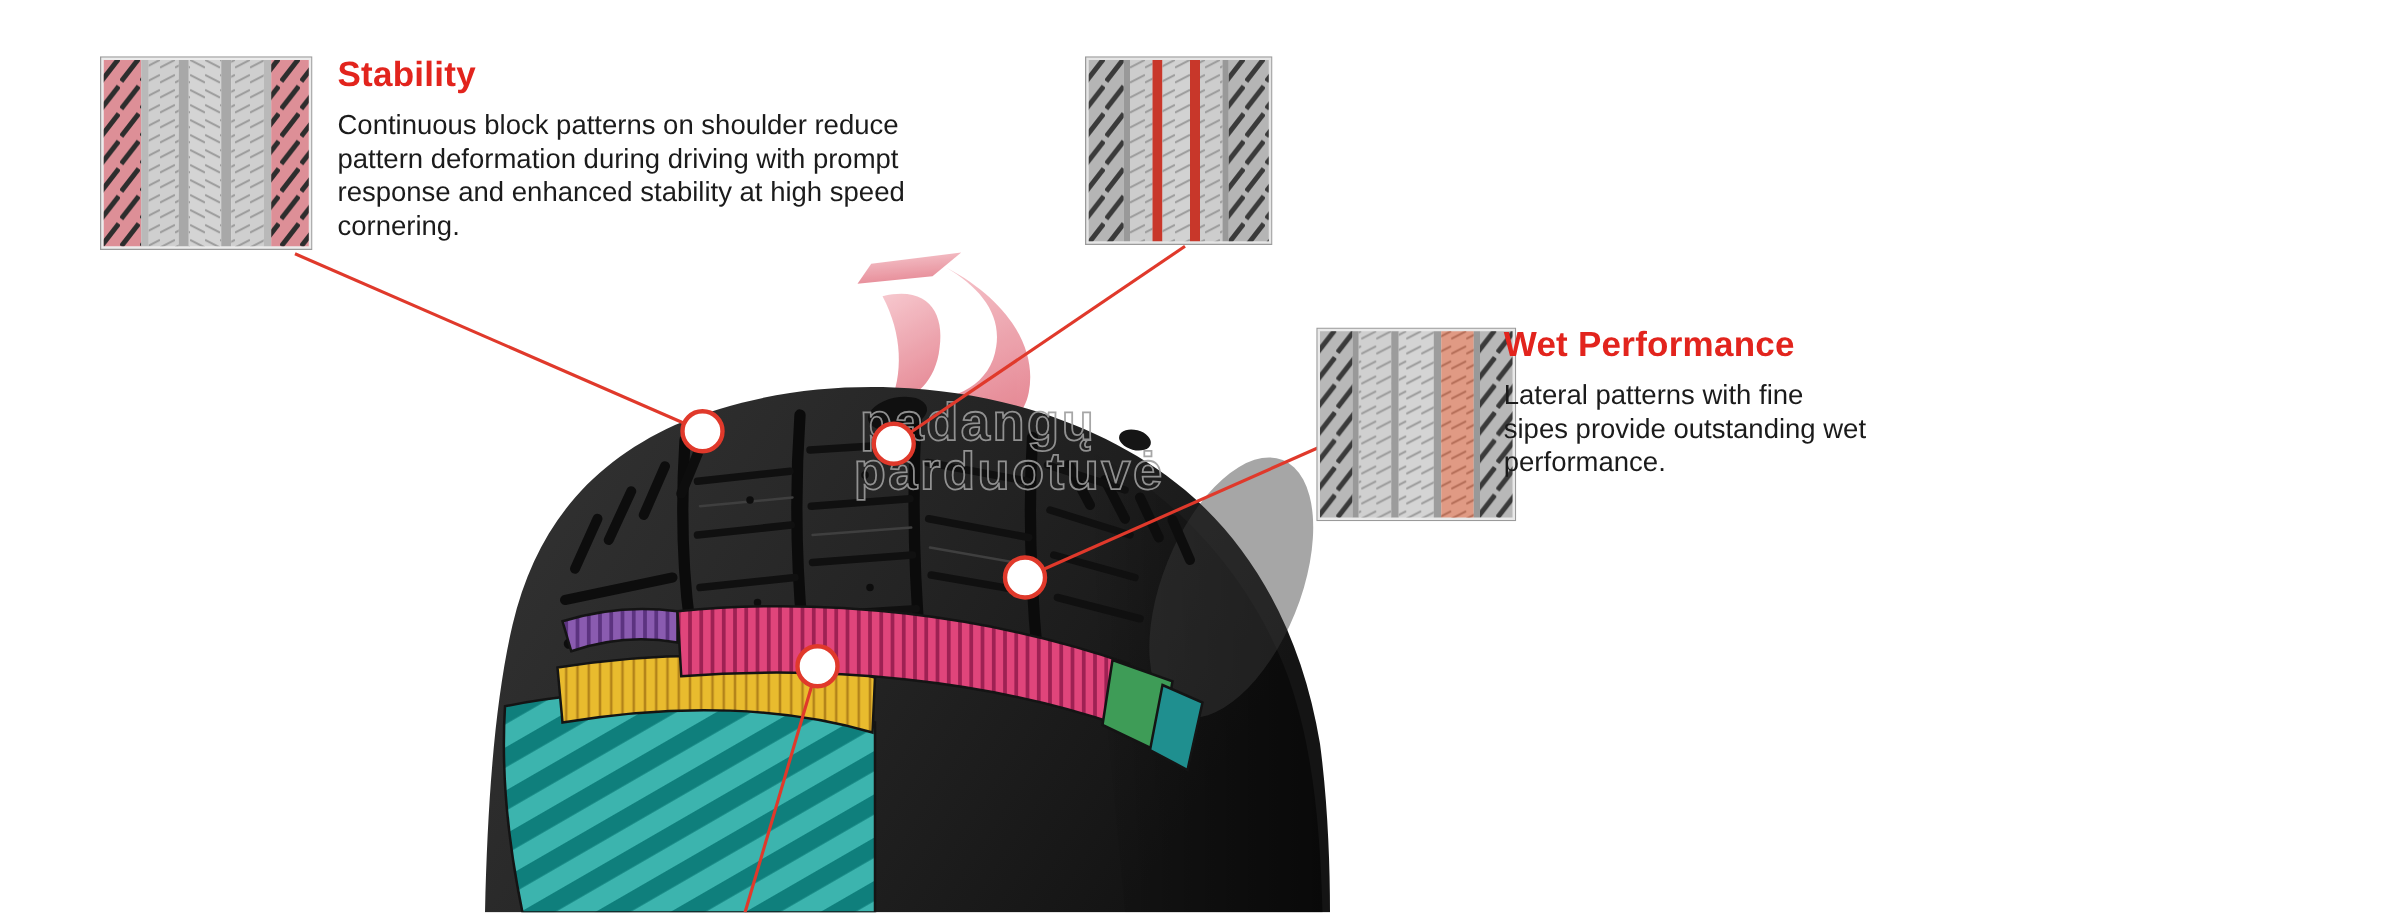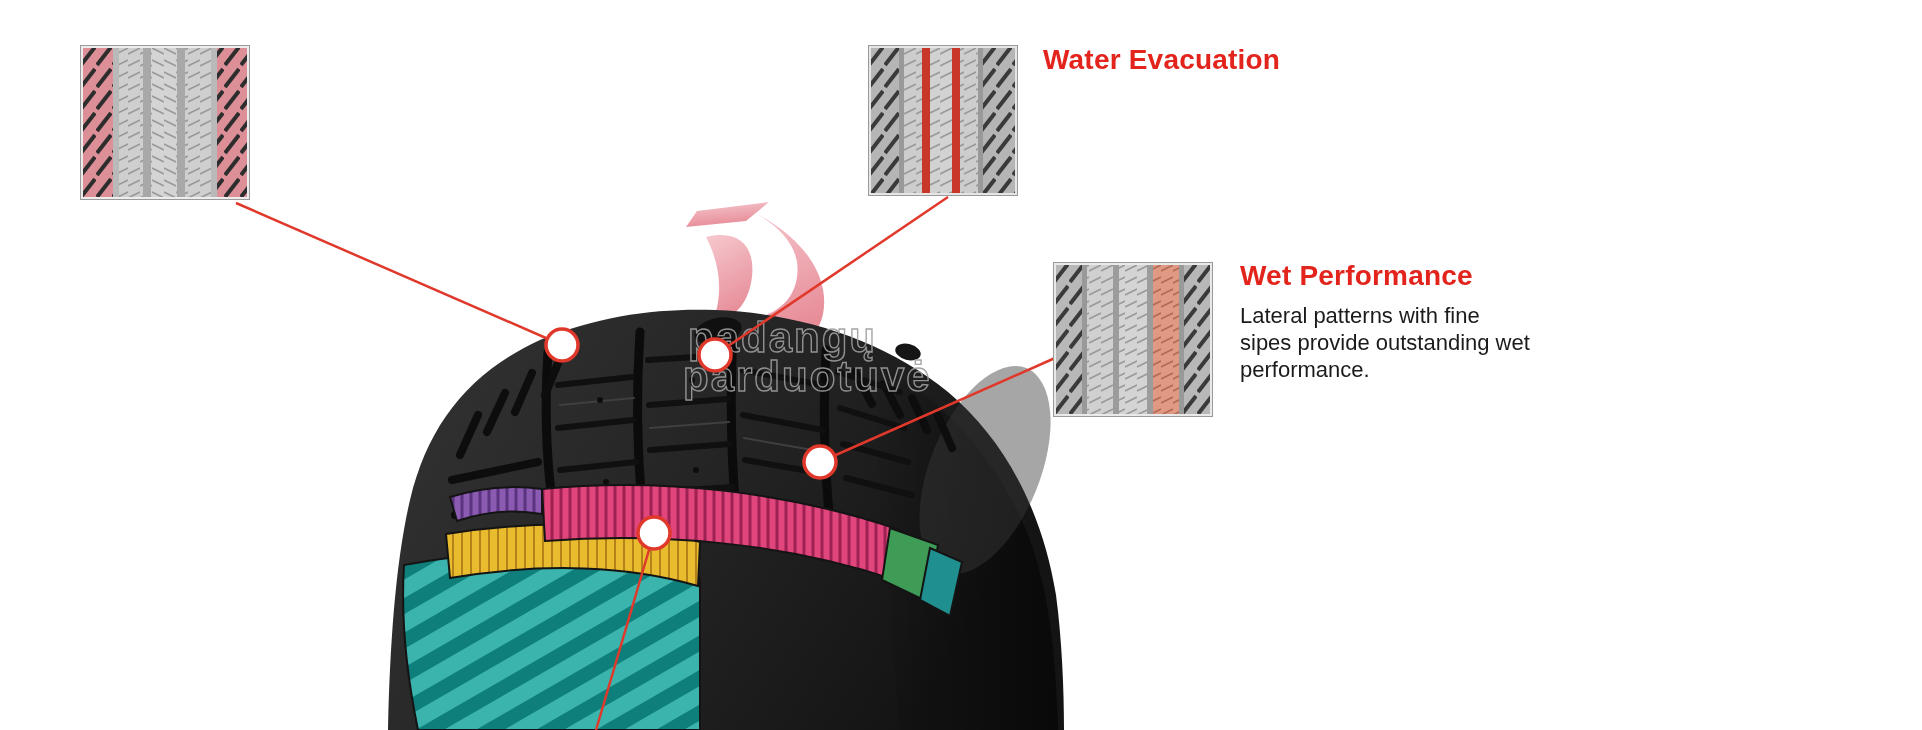--- a/index.html
+++ b/index.html
@@ -190,20 +190,24 @@
       <rect x="71" y="3" width="26" height="149" fill="#d4d4d4"></rect>
       <rect x="71" y="3" width="26" height="149" fill="url(#st-sipe2)"></rect>
       <rect x="97" y="3" width="8" height="149" fill="#a8a8a8"></rect>
       <rect x="105" y="3" width="26" height="149" fill="#cfcfcf"></rect>
       <rect x="105" y="3" width="26" height="149" fill="url(#st-sipe1)"></rect>
       <rect x="131" y="3" width="6" height="149" fill="#b9b9b9"></rect>
       <rect x="137" y="3" width="30" height="149" fill="#dd8f97"></rect>
       <rect x="137" y="3" width="30" height="149" fill="url(#st-slash)"></rect>
     </svg>
   </div>
+  <div class="feature-text" style="left:270px;top:44px;width:515px;">
+    <h2 class="feature-title">Stability</h2>
+    <p class="feature-body">Continuous block patterns on shoulder reduce pattern deformation during driving with prompt response and enhanced stability at high speed cornering.</p>
+  </div>
 
   <div class="thumb" style="left:868px;top:45px;width:150px;height:151px;">
     <svg width="150" height="151" viewBox="0 0 150 151">
       <defs>
         <pattern id="we-slash" width="16" height="22" patternUnits="userSpaceOnUse">
           <line x1="1" y1="20" x2="15" y2="2" stroke="#3a3a3a" stroke-width="4"></line>
         </pattern>
         <pattern id="we-sipe" width="12" height="12" patternUnits="userSpaceOnUse">
           <line x1="0" y1="9" x2="12" y2="3" stroke="#9a9a9a" stroke-width="1.6"></line>
         </pattern>
@@ -219,21 +223,20 @@
       <rect x="62" y="3" width="22" height="145" fill="url(#we-sipe)"></rect>
       <rect x="84" y="3" width="8" height="145" fill="#c8372a"></rect>
       <rect x="92" y="3" width="18" height="145" fill="#cdcdcd"></rect>
       <rect x="92" y="3" width="18" height="145" fill="url(#we-sipe)"></rect>
       <rect x="110" y="3" width="5" height="145" fill="#999999"></rect>
       <rect x="115" y="3" width="32" height="145" fill="#b5b5b5"></rect>
       <rect x="115" y="3" width="32" height="145" fill="url(#we-slash)"></rect>
     </svg>
   </div>
   <div class="feature-text" style="left:1043px;top:44px;width:430px;">
-    <h2 class="feature-title">Water Evacuation</h2>
   </div>
 
   <div class="thumb" style="left:1053px;top:262px;width:160px;height:155px;">
     <svg width="160" height="155" viewBox="0 0 160 155">
       <defs>
         <pattern id="wp-slash" width="16" height="22" patternUnits="userSpaceOnUse">
           <line x1="1" y1="20" x2="15" y2="2" stroke="#3a3a3a" stroke-width="4"></line>
         </pattern>
         <pattern id="wp-sipe" width="12" height="12" patternUnits="userSpaceOnUse">
           <line x1="0" y1="9" x2="12" y2="3" stroke="#9a9a9a" stroke-width="1.6"></line>
@@ -252,18 +255,18 @@
       <rect x="66" y="3" width="28" height="149" fill="#d4d4d4"></rect>
       <rect x="66" y="3" width="28" height="149" fill="url(#wp-sipe)"></rect>
       <rect x="94" y="3" width="6" height="149" fill="#9c9c9c"></rect>
       <rect x="100" y="3" width="26" height="149" fill="#e09a84"></rect>
       <rect x="100" y="3" width="26" height="149" fill="url(#wp-sipe-salmon)"></rect>
       <rect x="126" y="3" width="5" height="149" fill="#999999"></rect>
       <rect x="131" y="3" width="26" height="149" fill="#b8b8b8"></rect>
       <rect x="131" y="3" width="26" height="149" fill="url(#wp-slash)"></rect>
     </svg>
   </div>
-  <div class="feature-text" style="left:1240px;top:260px;width:290px;">
+  <div class="feature-text" style="left:1203px;top:260px;width:290px;">
     <h2 class="feature-title">Wet Performance</h2>
     <p class="feature-body">Lateral patterns with fine sipes provide outstanding wet performance.</p>
   </div>
 
 </div>
 
 </body></html>

